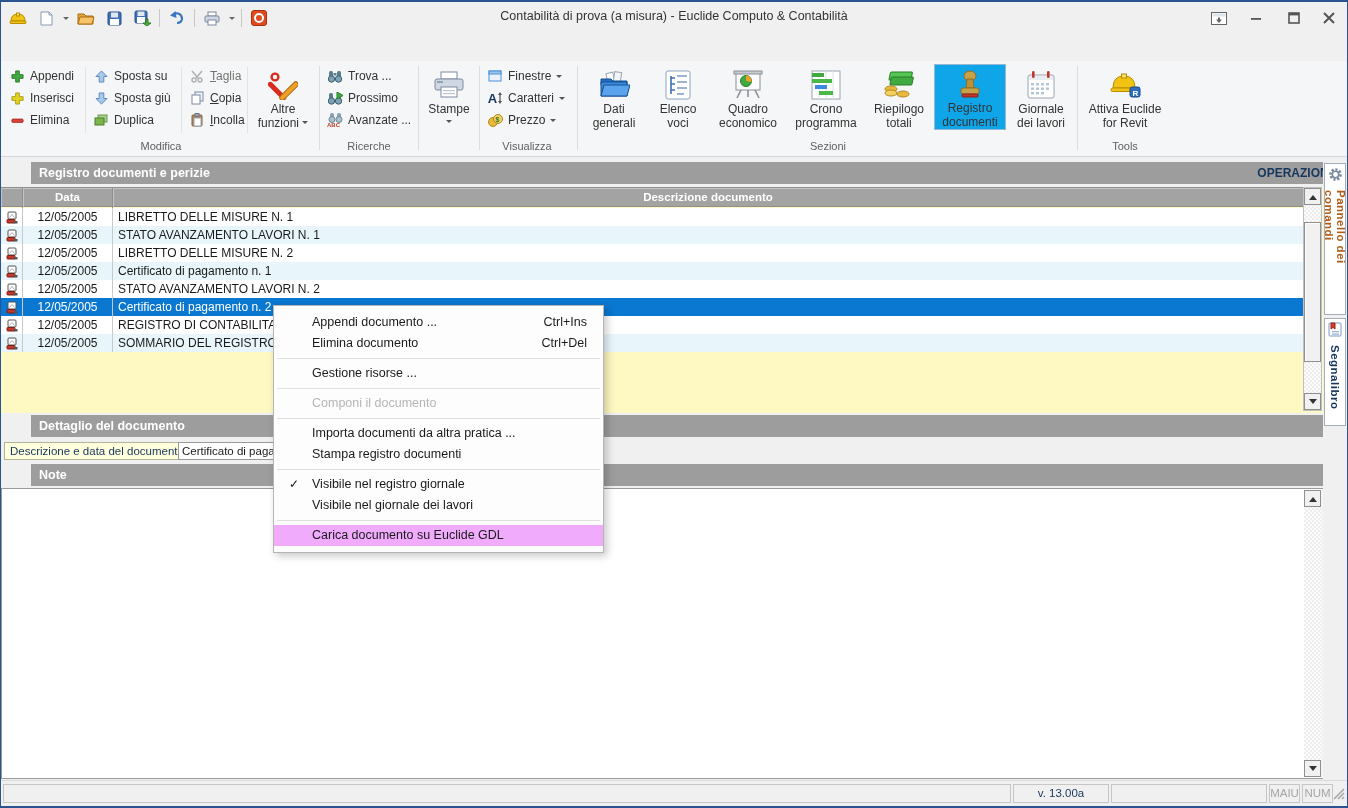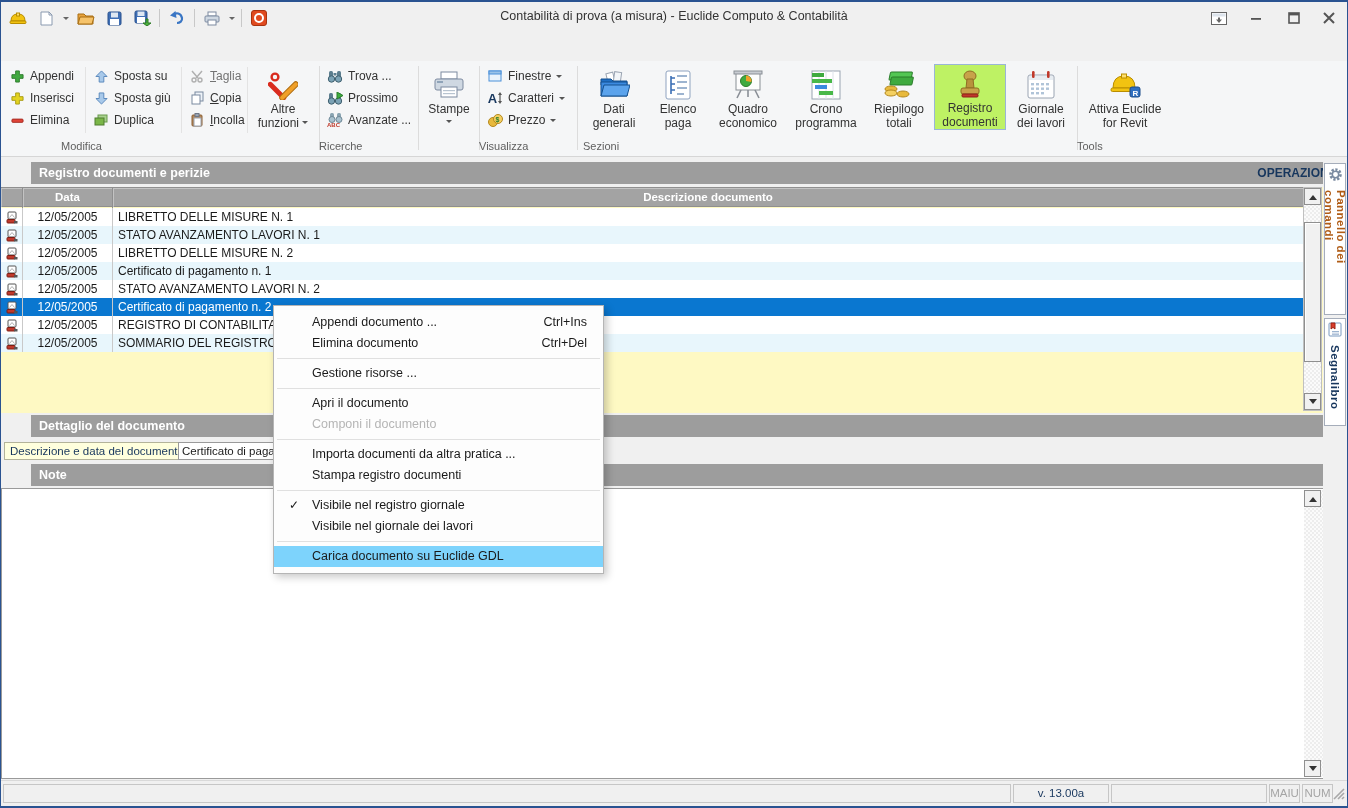--- a/index.html
+++ b/index.html
@@ -21,30 +21,30 @@
   .tab-file { position:absolute; left:0; top:0; width:62px; height:28px; background:#1d4f85; color:#fff;
               font-size:12.5px; font-weight:bold; display:flex; align-items:center; justify-content:center; }
   .tab { position:absolute; top:0; height:28px; font-size:12.5px; color:#444; display:flex; align-items:center; justify-content:center; }
   .tab.active { background:#f5f6f7; border:1px solid #d0d0d0; border-bottom:none; color:#1d4f85; }
   .mdictl { position:absolute; top:7px; width:20px; height:14px; display:flex; align-items:center; justify-content:center; }
 
   
   .ribbon { position:absolute; left:0; top:59px; width:100%; height:96px; background:#f5f6f7; border-bottom:1px solid #d6d6d6; }
   .rsep { position:absolute; top:5px; height:84px; width:1px; background:#dcdcdc; }
   .colsep { position:absolute; top:6px; height:66px; width:1px; background:#e3e3e3; }
-  .rgroup-label { position:absolute; top:79px; font-size:11px; color:#606060; text-align:left; }
+  .rgroup-label { position:absolute; top:79px; font-size:11px; color:#606060; text-align:center; }
   .sbtn { position:absolute; height:20px; display:flex; align-items:center; gap:5px; font-size:12px; color:#333; white-space:nowrap; }
   .sbtn .ic { width:16px; height:16px; display:flex; align-items:center; justify-content:center; flex:none; }
   .sbtn.dis { color:#737373; }
   .lbl { display:inline-block; }
   .u1::first-letter { text-decoration:underline; }
   .bbtn { position:absolute; top:3px; height:66px; display:flex; flex-direction:column; align-items:center;
           font-size:12px; color:#333; text-align:center; line-height:14px; padding-top:4px; }
   .bbtn .bicon { height:34px; display:flex; align-items:center; justify-content:center; }
-  .bbtn.sel { background:#bef264; border:1px solid #9ab6d6; }
+  .bbtn.sel { background:#0ea5e9; border:1px solid #9ab6d6; }
 
   
   .bar { position:absolute; left:0; width:1324px; height:22px; background:#9d9d9d; color:#fff;
          font-size:12.5px; font-weight:bold; line-height:22px; padding-left:8px;margin-left:30px; }
   .operazioni { position:absolute; right:10px; top:0; color:#17365d; font-weight:bold; font-size:12px; display:flex; align-items:center; gap:5px; height:22px; }
   .op-caret { width:0;height:0;border:4px solid transparent;border-top-color:#17365d;margin-top:4px; }
 
   .table { position:absolute; left:0; top:185px; width:1324px; height:226px; background:#fef9c3; }
   .thead { position:absolute; left:0; top:0; width:1302px; height:20px; background:#a3a3a3; border-top:1px solid #8f8f8f; border-bottom:1px solid #8f8f8f; }
   .th { position:absolute; top:0; height:20px; color:#fff; font-weight:bold; font-size:11.5px; text-align:center; line-height:19px;
@@ -80,21 +80,21 @@
   .statusbar { position:absolute; left:0; bottom:0; width:100%; height:26px; background:#f0f0f0; border-top:1px solid #d9d9d9; }
   .seg { position:absolute; top:3px; height:19px; border:1px solid #c6c6c6; background:#f0f0f0; font-size:11.5px; }
   .seg.ver { color:#17365d; text-align:center; line-height:17px; }
   .seg.key { color:#a5a5a5; text-align:center; line-height:17px; }
 
   
   .cmenu { position:absolute; left:272px; top:303px; width:331px; background:#fdfdfd; border:1px solid #b5b5b5;
            box-shadow:3px 3px 8px rgba(0,0,0,.22); padding:6px 0; z-index:50; }
   .mitem { position:relative; height:21px; line-height:21px; font-size:12.5px; color:#1a1a1a; padding-left:38px; white-space:nowrap; }
   .mitem.disabled { color:#b5b5b5; }
-  .mitem.highlighted { background:#7dd3fc; }
+  .mitem.highlighted { background:#f0abfc; }
   .mitem .check { position:absolute; left:15px; top:0; display:none; font-size:12px; }
   .mitem.checked .check { display:inline; }
   .msc { position:absolute; right:16px; top:0; }
   .menu-sep { position:relative; height:9px; }
   .menu-sep::after { content:""; position:absolute; left:3px; right:3px; top:4px; border-top:1px solid #e0e0e0; }
 </style>
 </head>
 <body>
 
 <div class="win">
@@ -392,21 +392,21 @@
         <svg width="26" height="30" viewBox="0 0 26 30">
             <rect x="1" y="1" width="24" height="28" rx="2" fill="#fff" stroke="#8fa3c0"></rect>
             <path d="M6 6 v18 M6 8 h4 M6 14 h4 M6 20 h4" fill="none" stroke="#3b6fb5" stroke-width="1.6"></path>
             <rect x="12" y="5" width="10" height="2" fill="#9db4d0"></rect>
             <rect x="12" y="11" width="10" height="2" fill="#9db4d0"></rect>
             <rect x="12" y="17" width="10" height="2" fill="#9db4d0"></rect>
             <rect x="12" y="23" width="7" height="2" fill="#9db4d0"></rect>
           </svg>
       </span>
       <span>Elenco</span>
-      <span>paga</span>
+      <span>voci</span>
     </div>
     <div class="bbtn" style="left:710px;width:74px">
       <span class="bicon">
         <svg width="30" height="30" viewBox="0 0 30 30">
             <rect x="3" y="3" width="24" height="17" fill="#fdfdfd" stroke="#8a8f96"></rect>
             <rect x="1" y="1" width="28" height="3" fill="#c8ccd2" stroke="#8a8f96"></rect>
             <circle cx="13" cy="11" r="5.5" fill="#3faa3f" stroke="#2b7d2b"></circle>
             <path d="M13 11 L13 5.5 A5.5 5.5 0 0 1 18.4 12 Z" fill="#f0a029"></path>
             <path d="M8 20 L4 28 M22 20 L26 28 M15 20 L15 27" stroke="#8a8f96" stroke-width="1.6"></path>
           </svg>
@@ -687,25 +687,20 @@
         <span>Elimina documento</span>
         <span class="msc">Ctrl+Del</span>
       </div>
       <div class="menu-sep"></div>
       <div class="mitem">
         
         <span>Gestione risorse ...</span>
         <span class="msc"></span>
       </div>
       <div class="menu-sep"></div>
-      <div class="mitem">
-        
-        <span>Apri il documento</span>
-        <span class="msc"></span>
-      </div>
       <div class="mitem disabled">
         
         <span>Componi il documento</span>
         <span class="msc"></span>
       </div>
       <div class="menu-sep"></div>
       <div class="mitem">
         
         <span>Importa documenti da altra pratica ...</span>
         <span class="msc"></span>

